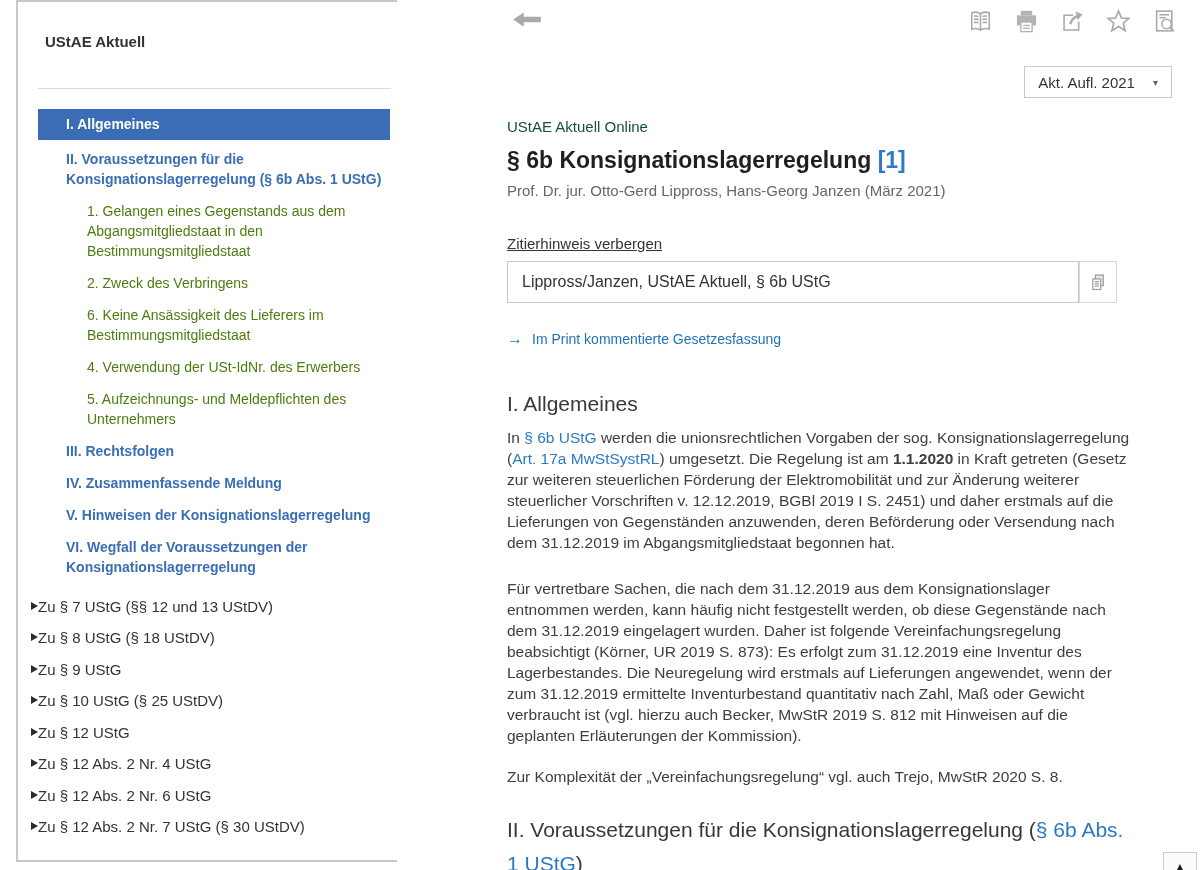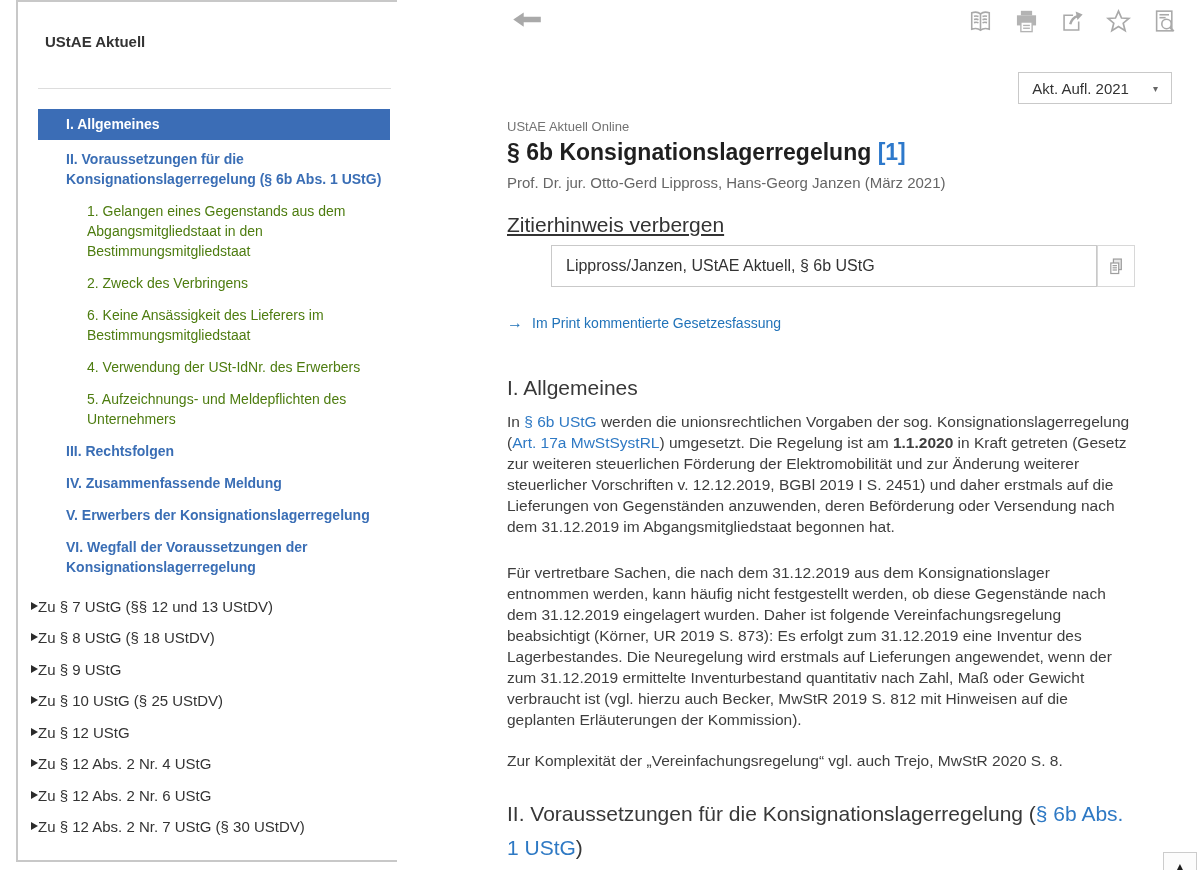--- a/index.html
+++ b/index.html
@@ -35,32 +35,32 @@
     margin-top:3px;flex:none;
   }
   .sb-thumb{position:absolute;left:383px;top:353px;width:6px;height:165px;background:#c7c7c7;border-radius:3px;cursor:pointer;}
   
   .main{position:absolute;left:397px;top:0;right:0;bottom:0;background:#fff;}
   .back-btn{position:absolute;left:116px;top:10px;background:none;border:none;padding:0;cursor:pointer;line-height:0;}
   .icon-row{position:absolute;top:8px;right:22px;display:flex;gap:19px;align-items:center;}
   .tool-btn{background:none;border:none;padding:0;cursor:pointer;line-height:0;}
   .tool-btn svg{width:27px;height:27px;}
   .edition-btn{
-    position:absolute;top:72px;right:28px;height:32px;box-sizing:border-box;
-    border:1px solid #c9c9c9;background:#fff;display:flex;align-items:center;gap:24px;
+    position:absolute;top:66px;right:28px;height:32px;box-sizing:border-box;
+    border:1px solid #c9c9c9;background:#fff;display:flex;align-items:center;gap:18px;
     padding:0 13px;font-size:15px;color:#333;cursor:pointer;font-family:inherit;
   }
   .edition-caret{font-size:10px;color:#666;}
   .article{position:absolute;left:110px;top:117px;width:628px;}
-  .kicker{font-size:13px;color:#737373;line-height:20px;}
-  .doc-title{font-size:23px;color:#1f1f1f;margin:0 0 0;line-height:30px;font-weight:bold;}
+  .kicker{font-size:15px;color:#14532d;line-height:20px;}
+  .doc-title{font-size:23px;color:#1f1f1f;margin:8px 0 0;line-height:30px;font-weight:bold;}
   .doc-title a{color:#2e79cb;text-decoration:none;cursor:pointer;}
   .byline{margin-top:6px;font-size:15px;color:#666;line-height:20px;}
-  .cite-toggle{display:inline-block;margin-top:20px;font-size:21px;color:#333;text-decoration:underline;cursor:pointer;}
-  .cite-row{margin-top:8px;display:flex;gap:0;align-items:flex-end;margin-left:44px;}
+  .cite-toggle{display:inline-block;margin-top:34px;font-size:15px;color:#333;text-decoration:underline;cursor:pointer;}
+  .cite-row{margin-top:8px;display:flex;gap:0;align-items:flex-end;}
   .cite-input{
     width:572px;height:42px;box-sizing:border-box;border:1px solid #c9c9c9;
     padding:0 14px;font-size:16px;color:#333;font-family:inherit;background:#fff;
   }
   .copy-btn{
     width:38px;height:42px;box-sizing:border-box;border:1px solid #d8d8d8;background:#fff;
     display:flex;align-items:center;justify-content:center;cursor:pointer;flex:none;
   }
   .print-link{margin-top:28px;display:flex;gap:9px;align-items:center;font-size:14px;color:#2173b9;cursor:pointer;}
   .print-arrow{font-weight:bold;font-size:16px;line-height:14px;}
@@ -85,21 +85,21 @@
   <div class="nav">
     <div class="nav-selected">I. Allgemeines</div>
     <div class="nav-item">II. Voraussetzungen für die Konsignationslagerregelung (§ 6b Abs. 1 UStG)</div>
     <div class="nav-item l2">1. Gelangen eines Gegenstands aus dem Abgangsmitgliedstaat in den Bestimmungsmitgliedstaat</div>
     <div class="nav-item l2">2. Zweck des Verbringens</div>
     <div class="nav-item l2">6. Keine Ansässigkeit des Lieferers im Bestimmungsmitgliedstaat</div>
     <div class="nav-item l2">4. Verwendung der USt-IdNr. des Erwerbers</div>
     <div class="nav-item l2">5. Aufzeichnungs- und Meldepflichten des Unternehmers</div>
     <div class="nav-item">III. Rechtsfolgen</div>
     <div class="nav-item">IV. Zusammenfassende Meldung</div>
-    <div class="nav-item">V. Erwerbers der Konsignationslagerregelung</div>
+    <div class="nav-item">V. Hinweisen der Konsignationslagerregelung</div>
     <div class="nav-item">VI. Wegfall der Voraussetzungen der Konsignationslagerregelung</div>
   </div>
   <div class="tree">
     <div class="tree-item">
       <span class="tri"></span>
       <span>Zu § 7 UStG (§§ 12 und 13 UStDV)</span>
     </div>
     <div class="tree-item">
       <span class="tri"></span>
       <span>Zu § 8 UStG (§ 18 UStDV)</span>

